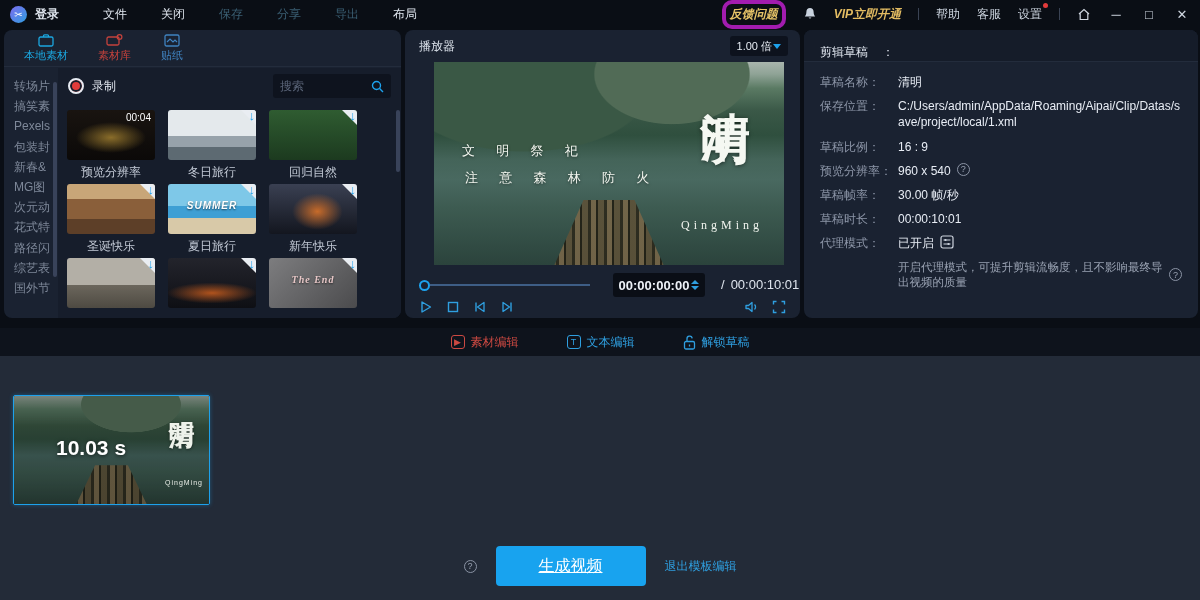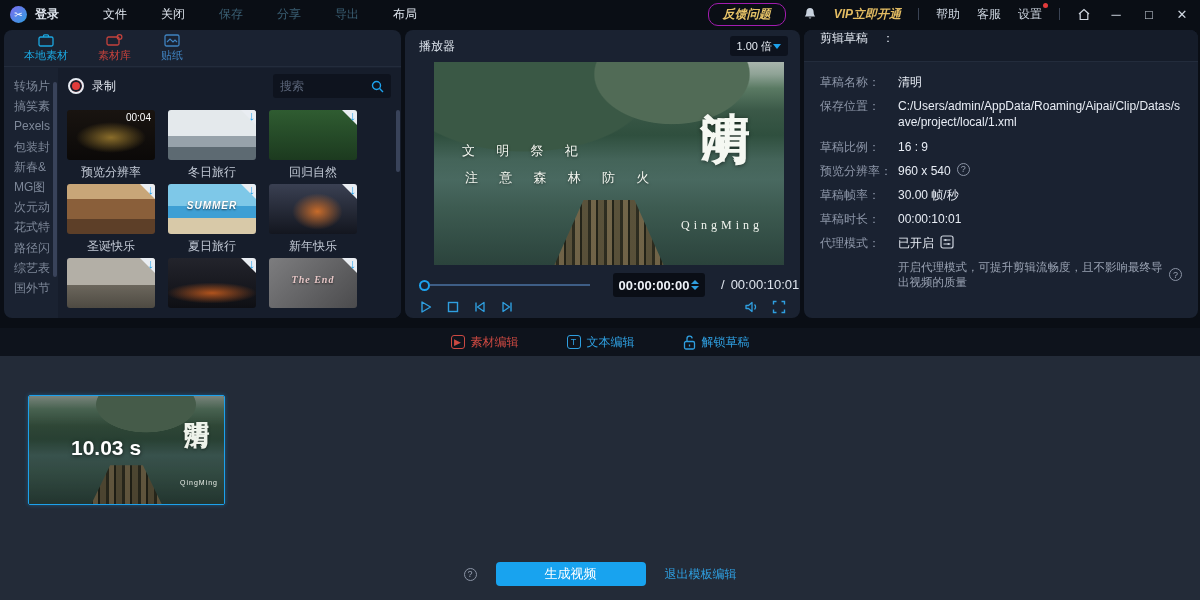--- a/index.html
+++ b/index.html
@@ -7,21 +7,21 @@
   body { background:#0a0e15; font-family:"Liberation Sans",sans-serif; color:#dde3ec; position:relative; }
 
   
   .topbar { position:absolute; top:0; left:0; width:1200px; height:28px; display:flex; align-items:center; padding:0 10px; background:#0a0e15; font-size:12px; }
   .logo { width:17px; height:17px; border-radius:50%; background:linear-gradient(135deg,#7d6cf0,#2f9fe0); display:flex; align-items:center; justify-content:center; color:#fff; font-size:10px; margin-right:8px; }
   .login { color:#dfe5ee; margin-right:44px;font-weight:bold; }
   .menu { display:flex; gap:34px; }
   .menu span { color:#dfe5ee; cursor:default; }
   .menu span.dim { color:#3a5e72; }
   .tb-right { margin-left:auto; display:flex; align-items:center; gap:17px; }
-  .fb-btn { border:1px solid #a21caf; color:#e7c468; font-style:italic; font-weight:bold; border-radius:10px; padding:2px 14px; font-size:12px; }
+  .fb-btn { border:4px solid #a21caf; color:#e7c468; font-style:italic; font-weight:bold; border-radius:10px; padding:2px 4px; font-size:12px; }
   .vip { color:#e3bc62; font-style:italic; font-weight:bold; }
   .tb-sep { width:1px; height:12px; background:#3a4354; }
   .tb-item { color:#ccd4df; position:relative; }
   .tb-item .dot { position:absolute; top:-3px; right:-6px; width:5px; height:5px; border-radius:50%; background:#e23b3b; }
   .winbtn { color:#cfd6e0; font-size:13px; width:16px; text-align:center; }
   .icon-svg { display:block; }
 
   
   .panel { position:absolute; top:30px; height:288px; background:#1a2231; border-radius:8px; overflow:hidden; }
   #leftPanel { left:4px; width:397px; }
@@ -85,47 +85,47 @@
   .timebox .tc { font-size:13px; font-weight:bold; color:#eef2f8; }
   .spin { display:flex; flex-direction:column; gap:2px; }
   .spin .up { width:0;height:0;border-left:4px solid transparent;border-right:4px solid transparent;border-bottom:4px solid #2f9fe0; }
   .spin .dn { width:0;height:0;border-left:4px solid transparent;border-right:4px solid transparent;border-top:4px solid #2f9fe0; }
   .total { position:absolute; left:296px; top:4px; font-size:13px; color:#dfe5ee; }
   .total .sep { margin:0 6px; color:#dfe5ee; }
   .transport { position:absolute; left:14px; top:270px; display:flex; gap:13px; align-items:center; }
   .pp-right-icons { position:absolute; right:14px; top:270px; display:flex; gap:13px; align-items:center; }
 
   
-  .dp-header { height:32px; display:flex; align-items:flex-start; padding-left:16px; background:#151c29; border-bottom:1px solid #232c3c; font-size:12px; color:#dfe5ee; }
+  .dp-header { height:32px; display:flex; align-items:flex-end; padding-left:16px; background:#151c29; border-bottom:1px solid #232c3c; font-size:12px; color:#dfe5ee; }
   .dp-colon { margin-left:14px; }
   .dp-body { padding:12px 16px 0; }
   .dp-row { display:flex; margin-bottom:8px; font-size:12px; line-height:1.35; }
   .dp-label { width:78px; flex:none; color:#8d96a8; }
   .dp-value { color:#e8edf5; word-break:break-all; display:flex; align-items:flex-start; gap:6px; flex-wrap:wrap; }
   .dp-note { margin-left:78px; color:#99a2b2; font-size:11.5px; display:flex; gap:6px; align-items:center; }
   .qmark { display:inline-flex; width:13px; height:13px; flex:none; border:1px solid #8a93a4; border-radius:50%; color:#9aa3b3; font-size:9px; align-items:center; justify-content:center; }
 
   
   .edit-tabs { position:absolute; left:0; top:328px; width:1200px; height:28px; background:#0e131c; display:flex; align-items:center; justify-content:center; gap:48px; }
   .etab { display:flex; align-items:center; gap:6px; font-size:12px; }
   .etab.red { color:#cc4942; } .etab.blue { color:#2f9fe0; }
   .etab-ic { width:14px; height:14px; border:1px solid currentColor; border-radius:3px; display:flex; align-items:center; justify-content:center; font-size:9px; }
 
   
   .timeline { position:absolute; left:0; top:356px; width:1200px; height:244px; background:#232b38; }
-  .clip { position:absolute; left:28px; top:39px; width:197px; height:110px; border:1px solid #1da1ec; border-radius:2px; overflow:hidden; box-shadow:0 0 4px rgba(29,161,236,.4); }
+  .clip { position:absolute; left:13px; top:39px; width:197px; height:110px; border:1px solid #1da1ec; border-radius:2px; overflow:hidden; box-shadow:0 0 4px rgba(29,161,236,.4); }
   .clip .scene { position:absolute; inset:0; filter:brightness(.85); background:
       radial-gradient(90px 50px at 60% 8%,#516b56 0 55%,rgba(0,0,0,0) 56%),
       linear-gradient(180deg,#8e9b91 0%,#55745f 12%,#36523f 28%,#2f4c3c 40%,#42605a 55%,#3a564c 72%,#283e37 100%); }
   .clip .raft { height:36%; width:60%; }
   .clip-title { position:absolute; right:10px; top:6px; writing-mode:vertical-rl; font-size:26px; color:#eef2ea; font-family:"Liberation Serif",serif; font-weight:bold; text-shadow:0 1px 3px rgba(0,0,0,.4); }
   .clip-sub { position:absolute; right:6px; bottom:18px; font-size:7px; color:#e7ece5; letter-spacing:1px; }
   .clip-dur { position:absolute; left:42px; top:40px; font-size:21px; font-weight:bold; color:#fff; text-shadow:0 1px 4px rgba(0,0,0,.7); }
   .tl-footer { position:absolute; left:0; bottom:14px; width:100%; display:flex; align-items:center; justify-content:center; gap:19px; }
-  .gen-btn { width:150px; height:24px; background:#18a3ef; border:none; border-radius:4px; color:#fff; font-size:13px; font-family:"Liberation Sans",sans-serif; }
+  .gen-btn { width:150px; height:40px; background:#18a3ef; border:none; border-radius:4px; color:#fff; font-size:16px; font-family:"Liberation Sans",sans-serif;text-decoration:underline; }
   .exit-link { color:#2f9fe0; font-size:12px; }
 </style>
 </head>
 <body>
 
 <div class="topbar">
   <div class="logo">✂</div>
   <span class="login">登录</span>
   <div class="menu">
     <span>文件</span>

